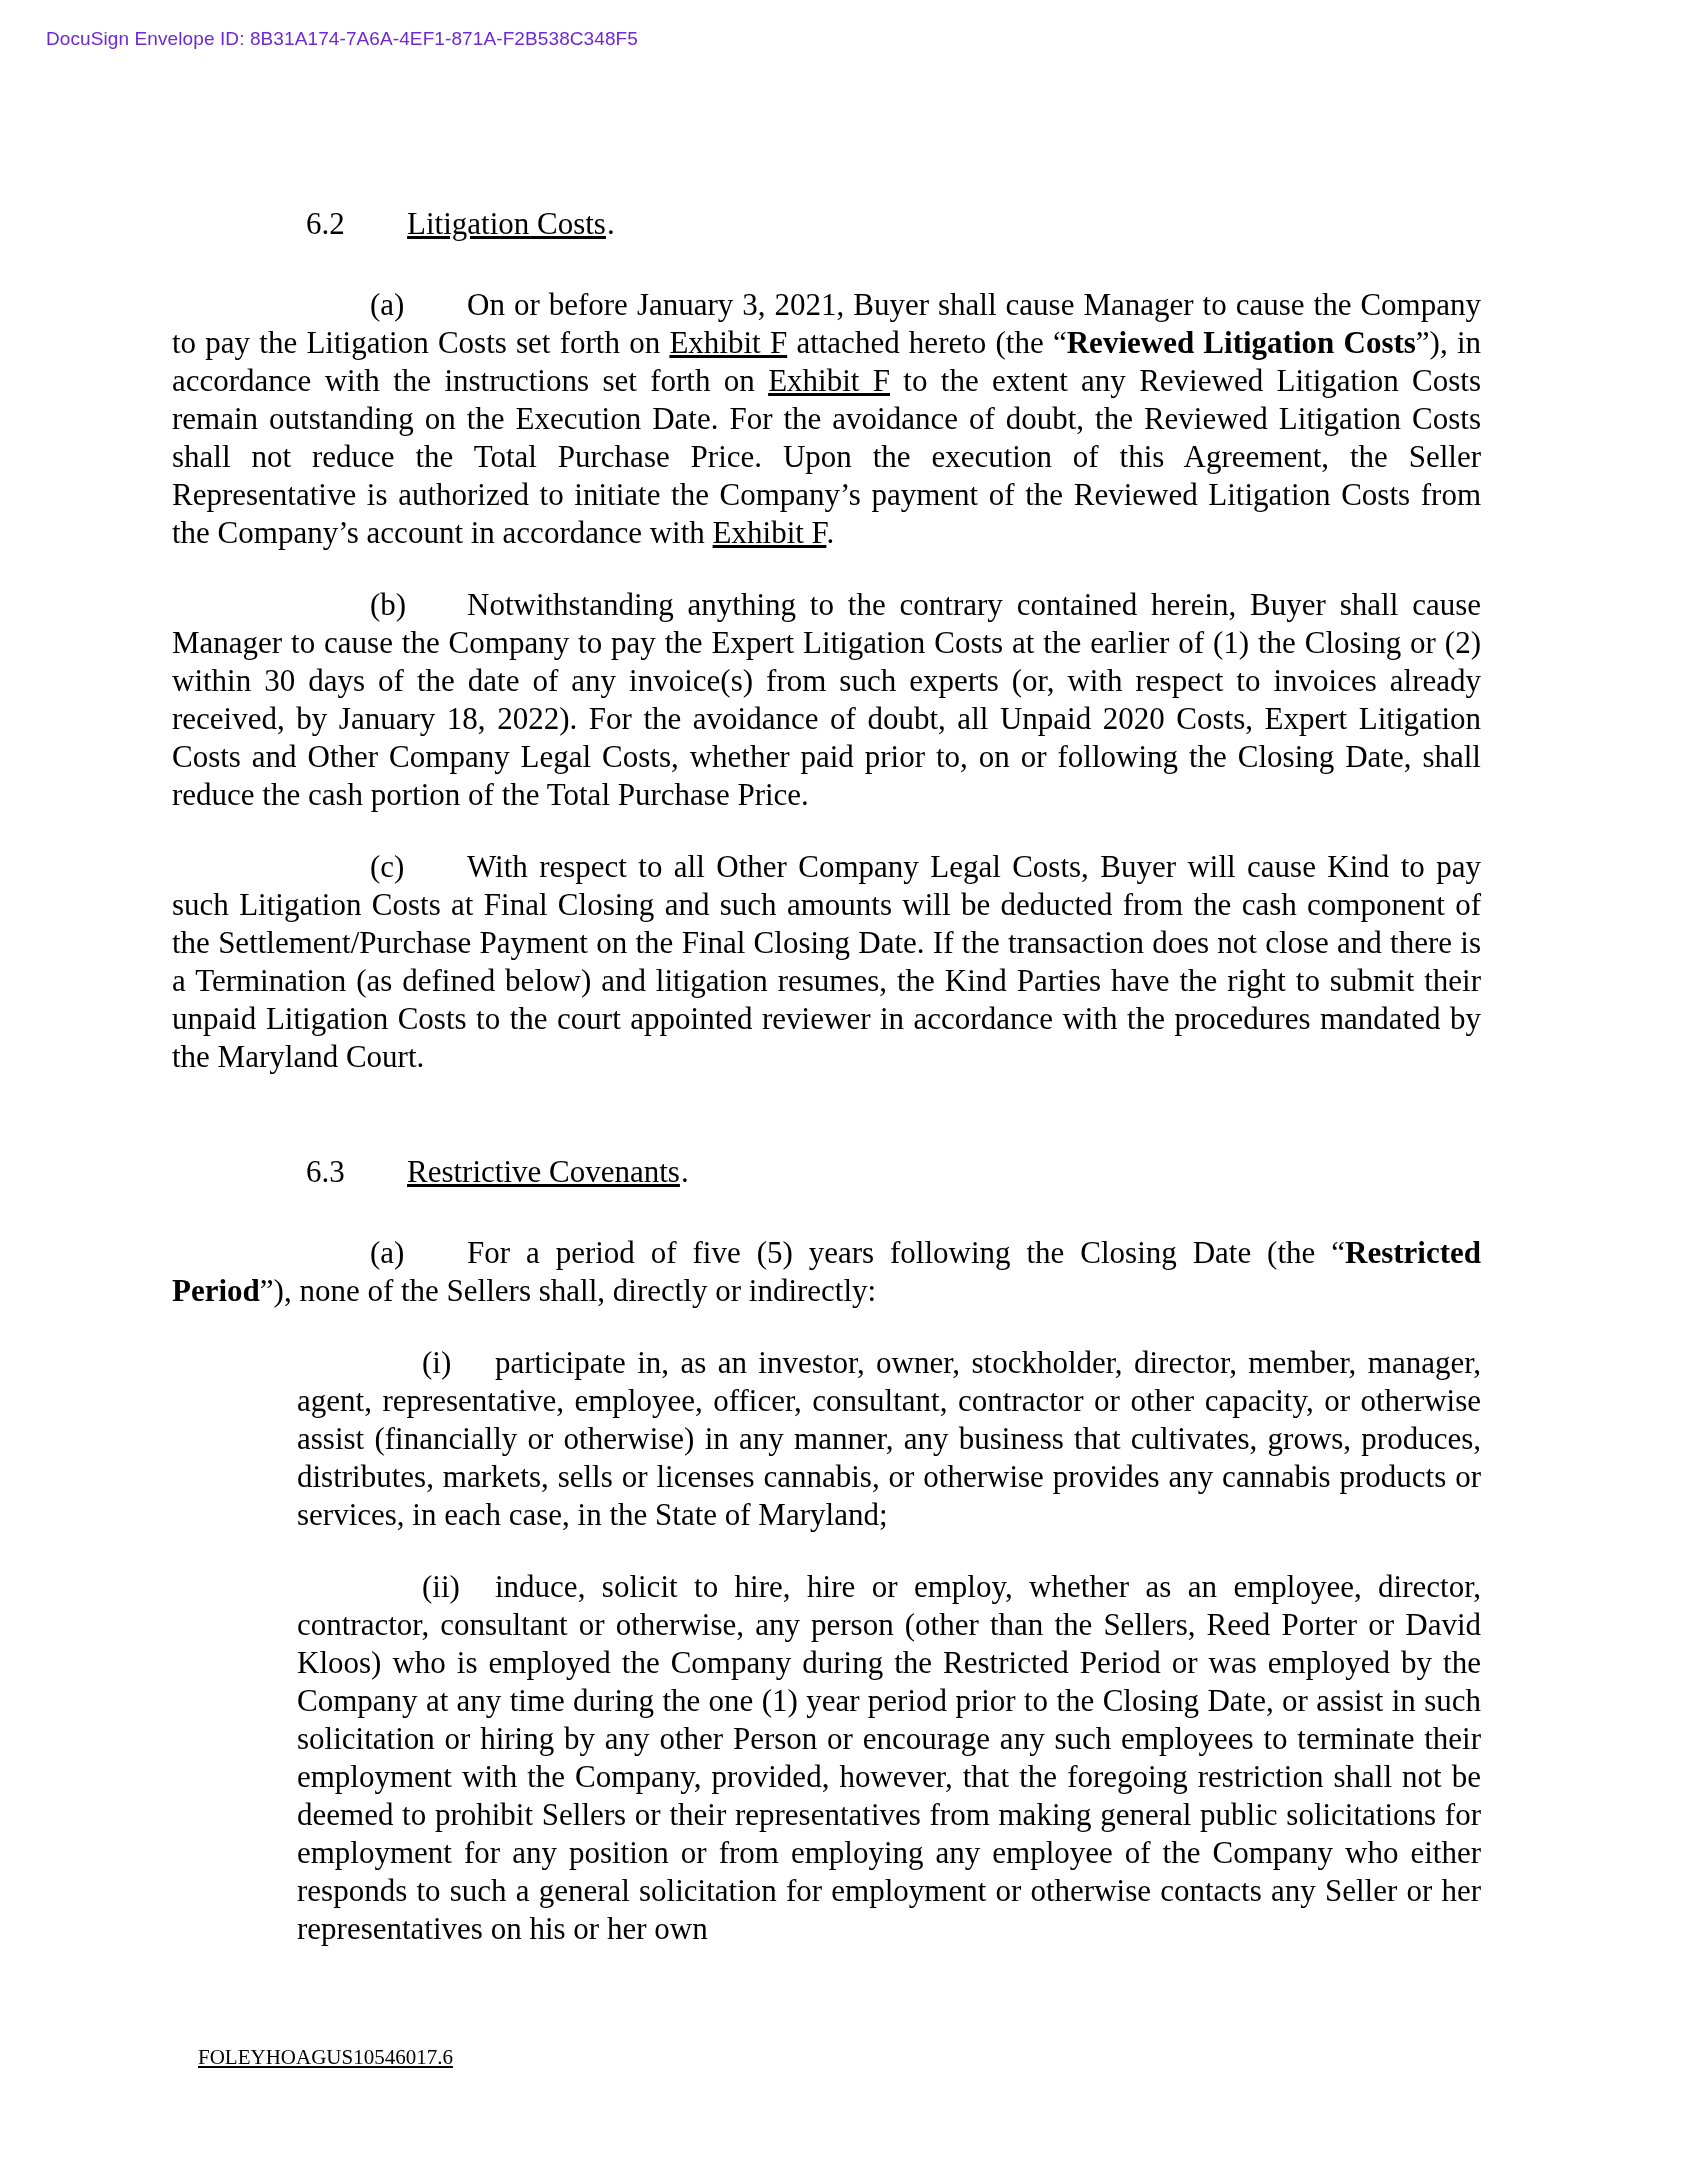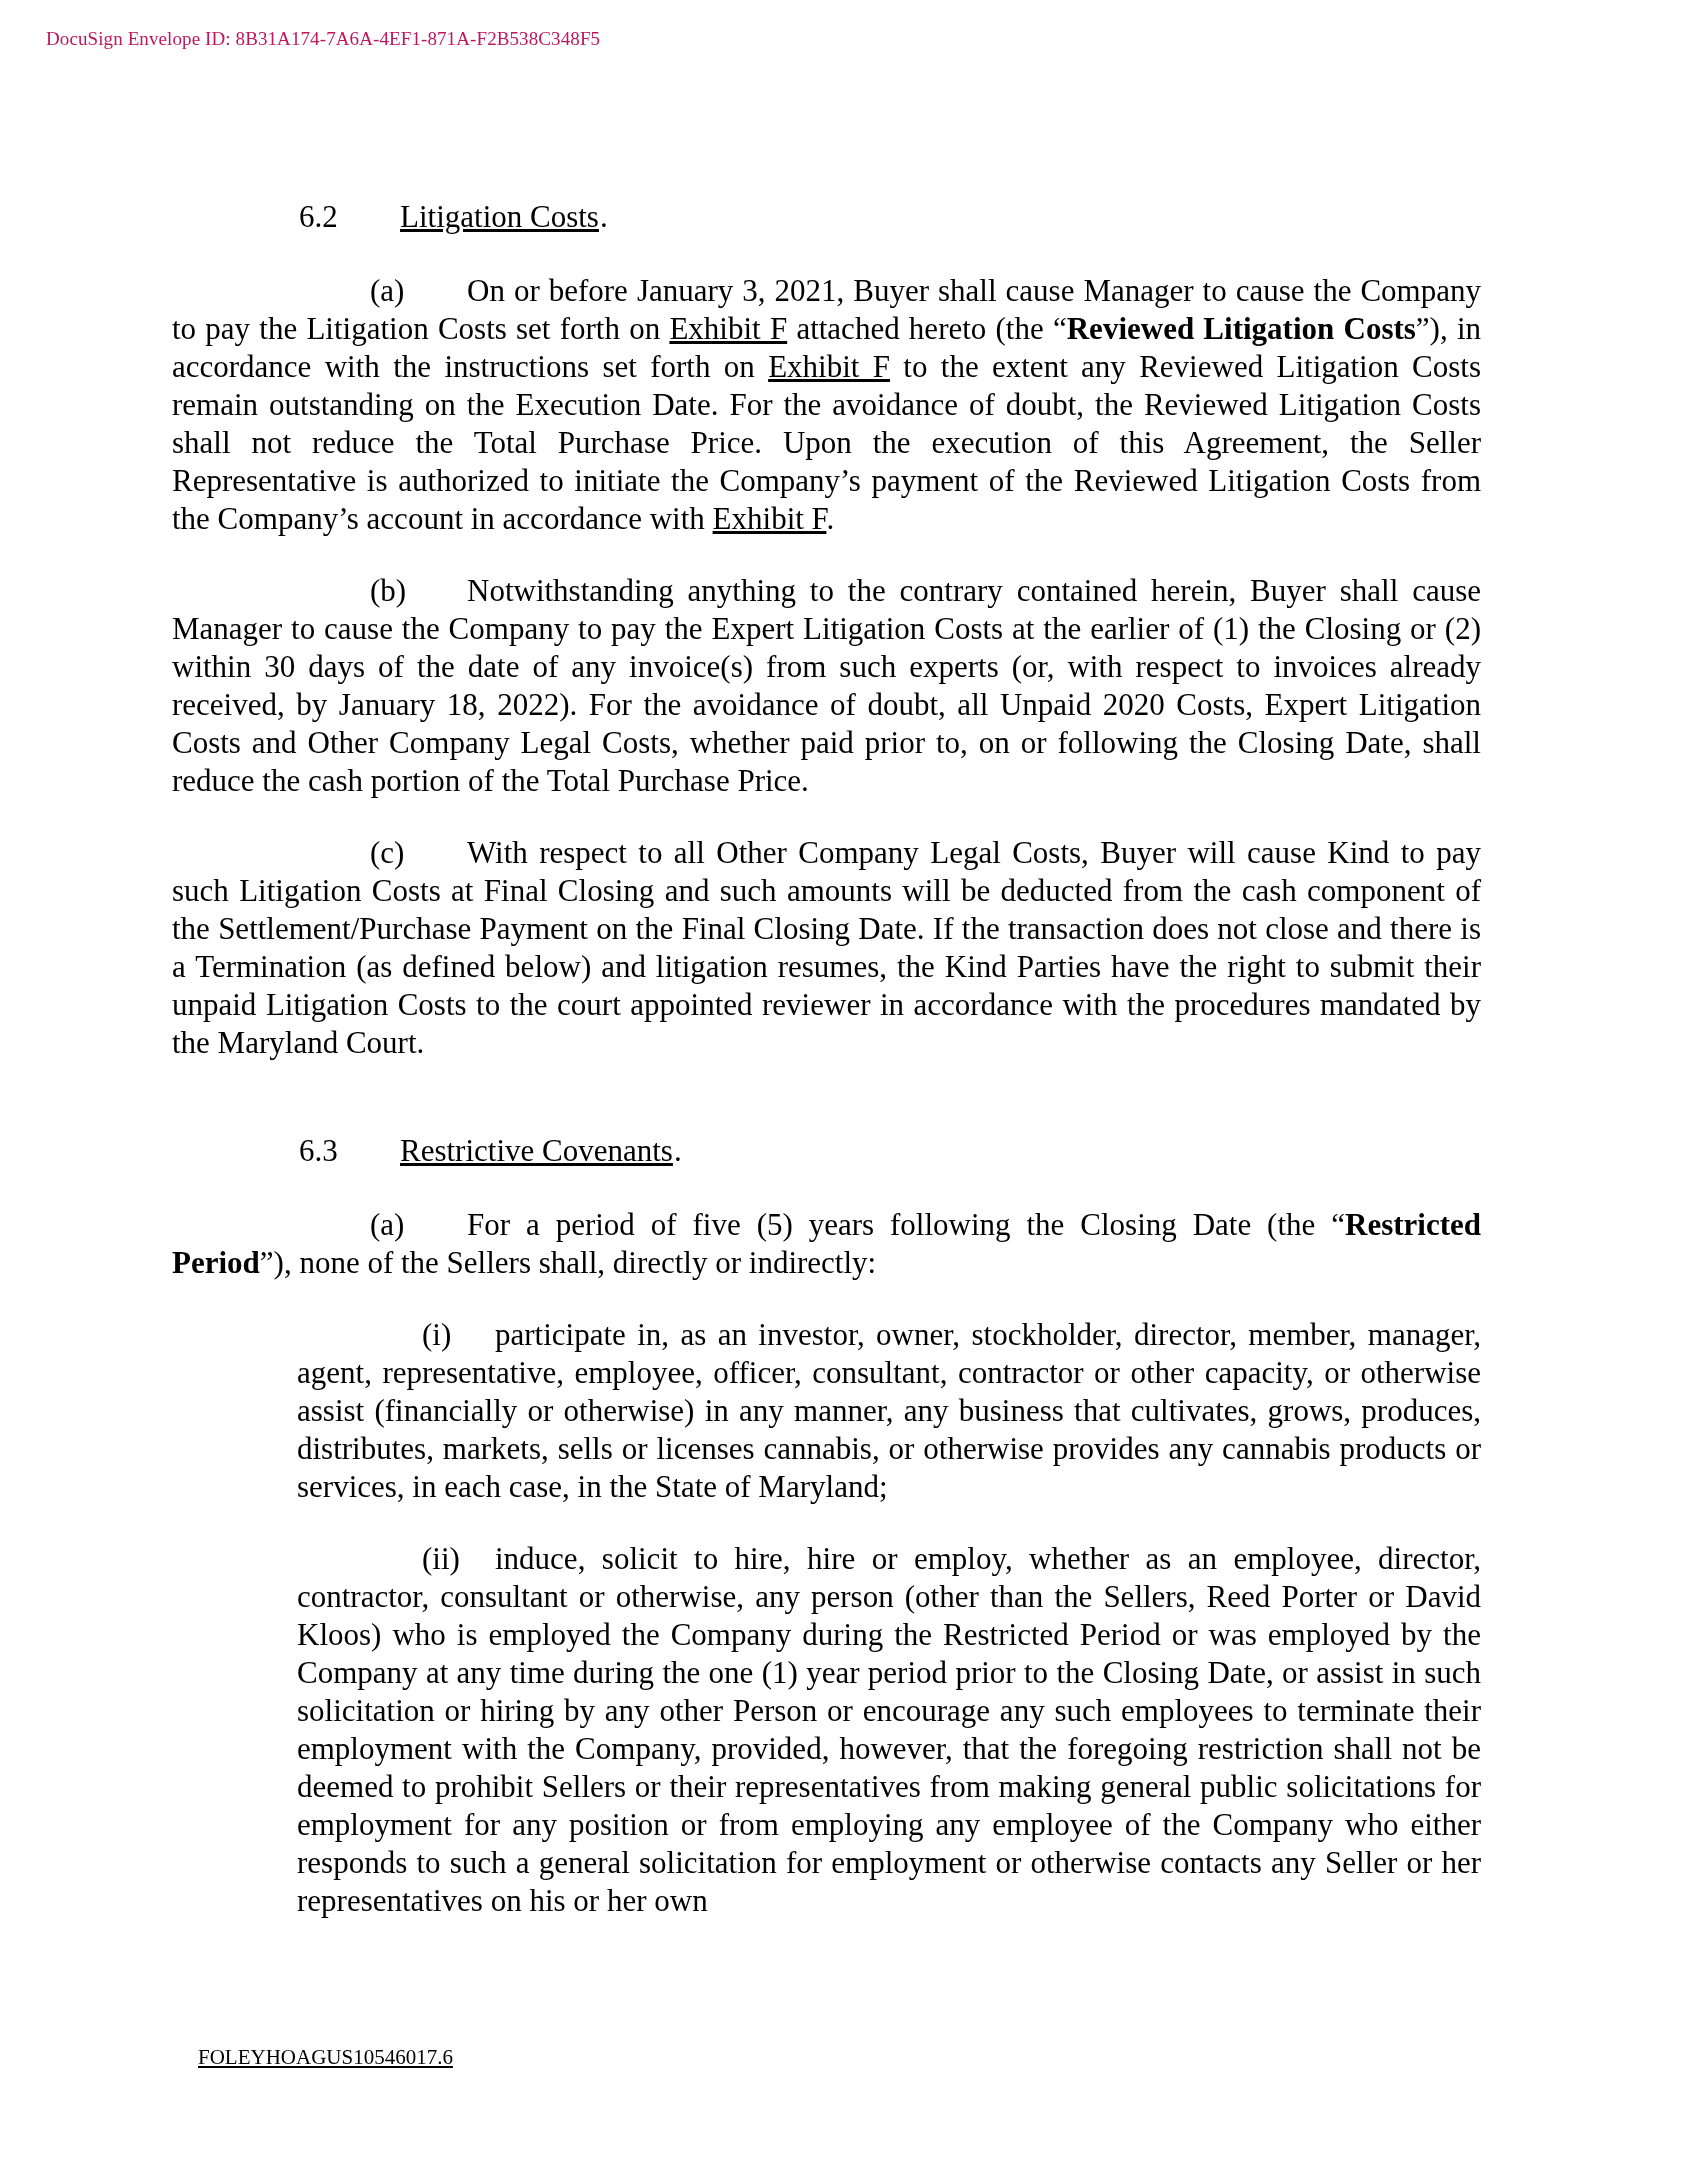--- a/index.html
+++ b/index.html
@@ -1,28 +1,28 @@
 <!DOCTYPE html>
 <html><head>
   <meta charset="utf-8">
   <style>
     html, body { margin: 0; padding: 0; background: #ffffff; }
     body { width: 1683px; height: 2178px; position: relative; overflow: hidden; color: #000; }
     .envelope {
       position: absolute; left: 46px; top: 28px;
-      font-family: Liberation Serif, serif; font-size: 19px; color: #be185d;
+      font-family: Liberation Sans, sans-serif; font-size: 19px; color: #6d28d9;
       letter-spacing: 0.1px;
     }
     .page {
       position: absolute; left: 172px; top: 194px; width: 1309px;
       font-family: "Liberation Serif", serif; font-size: 31px; line-height: 38px;
       text-align: justify;
     }
     .page p { margin: 0; }
-    .heading { position: relative; height: 38px; margin: 4px; }
+    .heading { position: relative; height: 38px; margin: 11px; }
     .heading .num { position: absolute; left: 123px; }
     .heading .title { position: absolute; left: 224px; text-decoration: underline; }
     .para { text-indent: 0; }
     .lead { display: inline-block; width: 97px; }
     .ind-a { display: inline-block; width: 198px; }
     .sub { padding-left: 125px; }
     .sub-ind { display: inline-block; width: 125px; }
     .sub-lead { display: inline-block; width: 73px; }
     u { text-decoration: underline; }
     b { font-weight: bold; }

